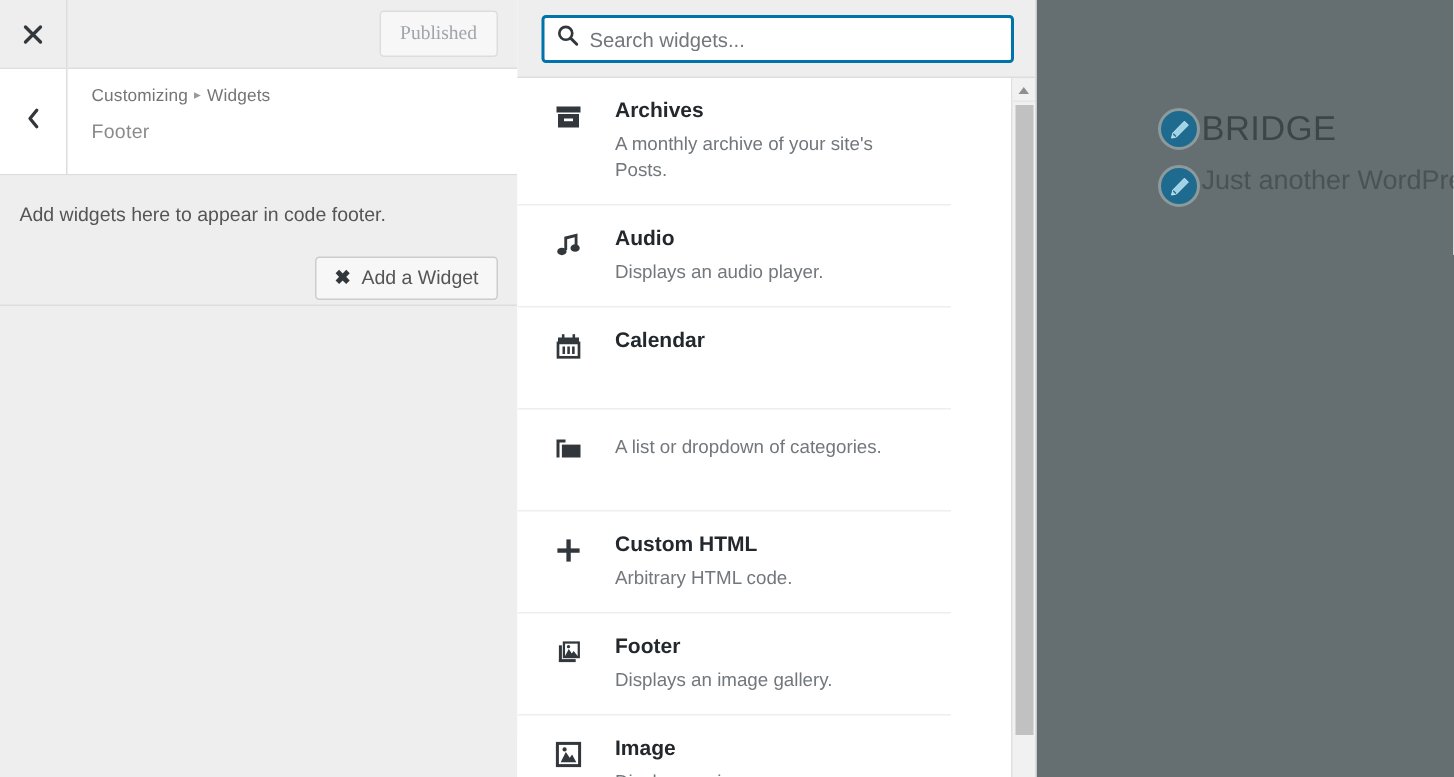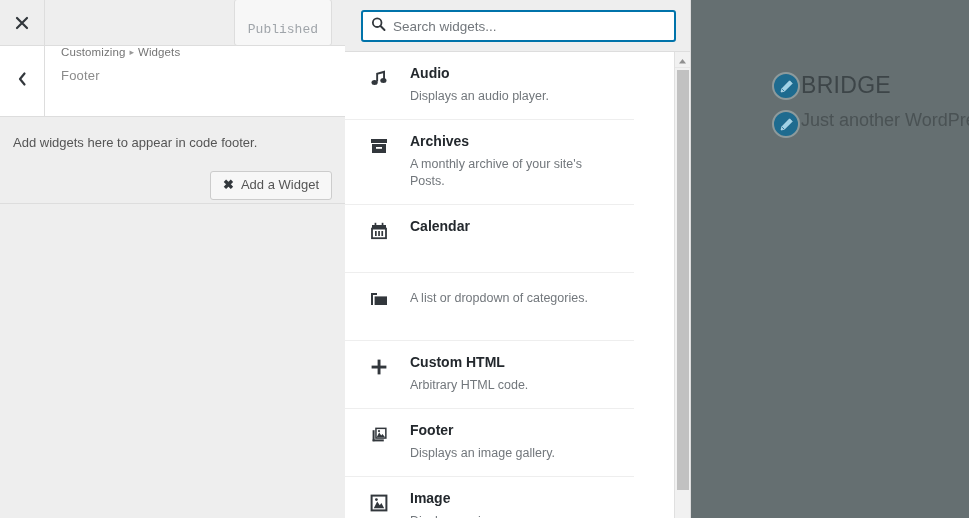--- a/index.html
+++ b/index.html
@@ -50,24 +50,24 @@
   .close-btn svg { display: block; }
   .topbar-spacer { flex: 1 1 auto; }
   .published-btn {
     align-self: center;
     margin-right: 13px;
     background: #f7f7f7;
     border: 1px solid #ddd;
     border-radius: 3px;
     color: #a0a5aa;
     font-size: 13px;
-    padding: 22px 13px 7px;
+    padding: 6px 13px 7px;
     line-height: 1.2;
     cursor: default;
-    font-family: Liberation Mono, monospace;
+    font-family: Liberation Serif, serif;
   }
 
   
   .cust-header {
     height: 71px;
     background: #fff;
     border-bottom: 1px solid #ddd;
     display: flex;
     align-items: stretch;
   }
@@ -76,21 +76,21 @@
     flex: 0 0 45px;
     border-right: 1px solid #ddd;
     display: flex;
     align-items: center;
     justify-content: center;
     background: #fff;
     cursor: pointer;
   }
   .header-texts {
     padding-left: 16px;
-    padding-top: 0;
+    padding-top: 12px;
   }
   .breadcrumb {
     font-size: 11.5px;
     color: #757575;
     letter-spacing: .1px;
     white-space: nowrap;
   }
   .breadcrumb .crumb-sep {
     display: inline-block;
     margin: 0 4px;
@@ -376,42 +376,42 @@
         <input class="search-input" type="text" placeholder="Search widgets..." style="">
       </div>
     </div>
 
     <div class="widget-list-viewport">
       <ul class="widget-list">
 
         <li class="widget-item">
           <span class="widget-ico">
             <svg width="20" height="20" viewBox="0 0 20 20" aria-hidden="true">
+              <rect x="2" y="3" width="16" height="4" fill="#32373c"></rect>
+              <rect x="3" y="8" width="14" height="9" fill="#32373c"></rect>
+              <rect x="7" y="11" width="6" height="1.8" fill="#fff"></rect>
+            </svg>
+          </span>
+          <div class="widget-texts">
+            <div class="widget-name">Archives</div>
+            <div class="widget-desc">A monthly archive of your site's Posts.</div>
+          </div>
+        </li>
+
+        <li class="widget-item">
+          <span class="widget-ico">
+            <svg width="20" height="20" viewBox="0 0 20 20" aria-hidden="true">
               <path d="M16 2.6 L7.2 4.9 L7.2 13.6 L9.1 13.6 L9.1 6.5 L14.1 5.2 L14.1 11.3 L16 11.3 Z" fill="#32373c"></path>
               <ellipse cx="5.6" cy="14.6" rx="3.1" ry="2.5" fill="#32373c"></ellipse>
               <ellipse cx="14.4" cy="12.4" rx="3.1" ry="2.5" fill="#32373c"></ellipse>
             </svg>
           </span>
           <div class="widget-texts">
             <div class="widget-name">Audio</div>
             <div class="widget-desc">Displays an audio player.</div>
-          </div>
-        </li>
-
-        <li class="widget-item">
-          <span class="widget-ico">
-            <svg width="20" height="20" viewBox="0 0 20 20" aria-hidden="true">
-              <rect x="2" y="3" width="16" height="4" fill="#32373c"></rect>
-              <rect x="3" y="8" width="14" height="9" fill="#32373c"></rect>
-              <rect x="7" y="11" width="6" height="1.8" fill="#fff"></rect>
-            </svg>
-          </span>
-          <div class="widget-texts">
-            <div class="widget-name">Archives</div>
-            <div class="widget-desc">A monthly archive of your site's Posts.</div>
           </div>
         </li>
 
         <li class="widget-item">
           <span class="widget-ico">
             <svg width="20" height="20" viewBox="0 0 20 20" aria-hidden="true">
               <rect x="5.6" y="1.8" width="1.7" height="3" fill="#32373c"></rect>
               <rect x="12.7" y="1.8" width="1.7" height="3" fill="#32373c"></rect>
               <rect x="3" y="4" width="14" height="3" fill="#32373c"></rect>
               <rect x="3" y="7.6" width="14" height="9.6" fill="none" stroke="#32373c" stroke-width="1.8"></rect>

